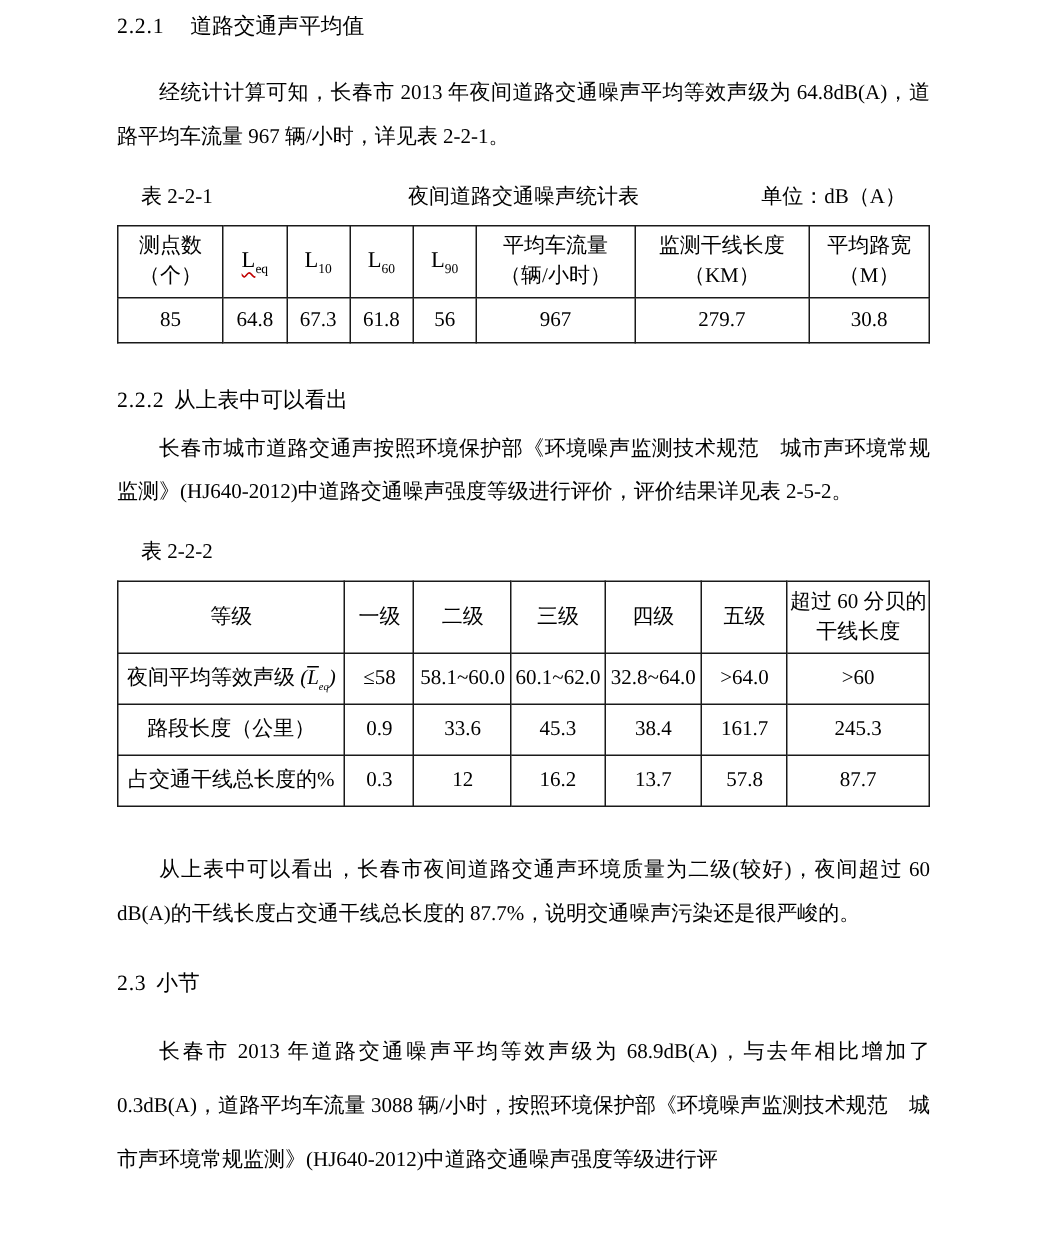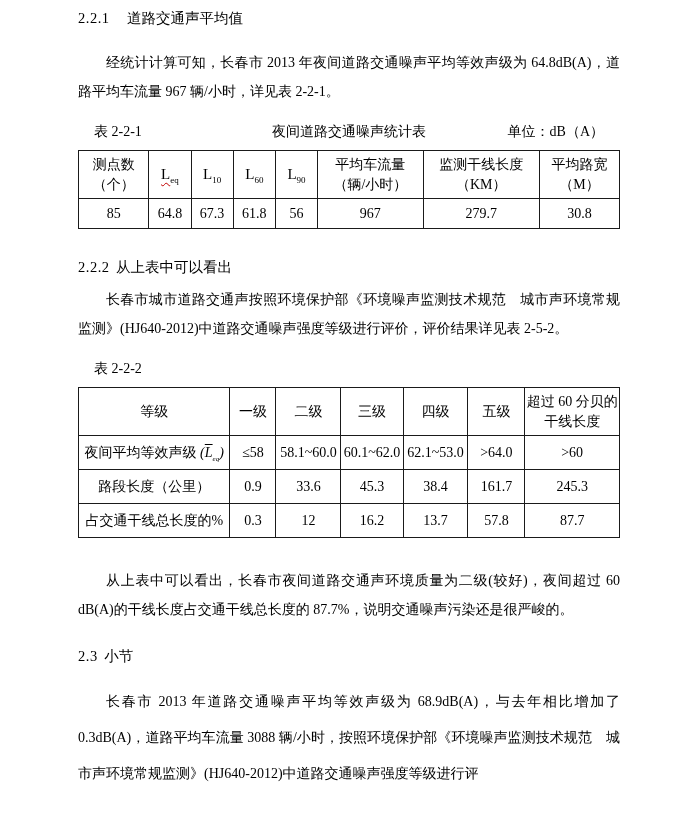--- a/index.html
+++ b/index.html
@@ -185,21 +185,21 @@
       </th>
     </tr>
     <tr class="num-row">
       <td class="lbl">
         <span>夜间平均等效声级</span>
         <span class="formula"><span>(</span><span class="lbar">L</span><sub>eq</sub><span>)</span></span>
       </td>
       <td>≤58</td>
       <td>58.1~60.0</td>
       <td>60.1~62.0</td>
-      <td>62.1~53.0</td>
+      <td>32.8~64.0</td>
       <td>&gt;64.0</td>
       <td>&gt;60</td>
     </tr>
     <tr>
       <td class="lbl">路段长度（公里）</td>
       <td>0.9</td>
       <td>33.6</td>
       <td>45.3</td>
       <td>38.4</td>
       <td>161.7</td>

